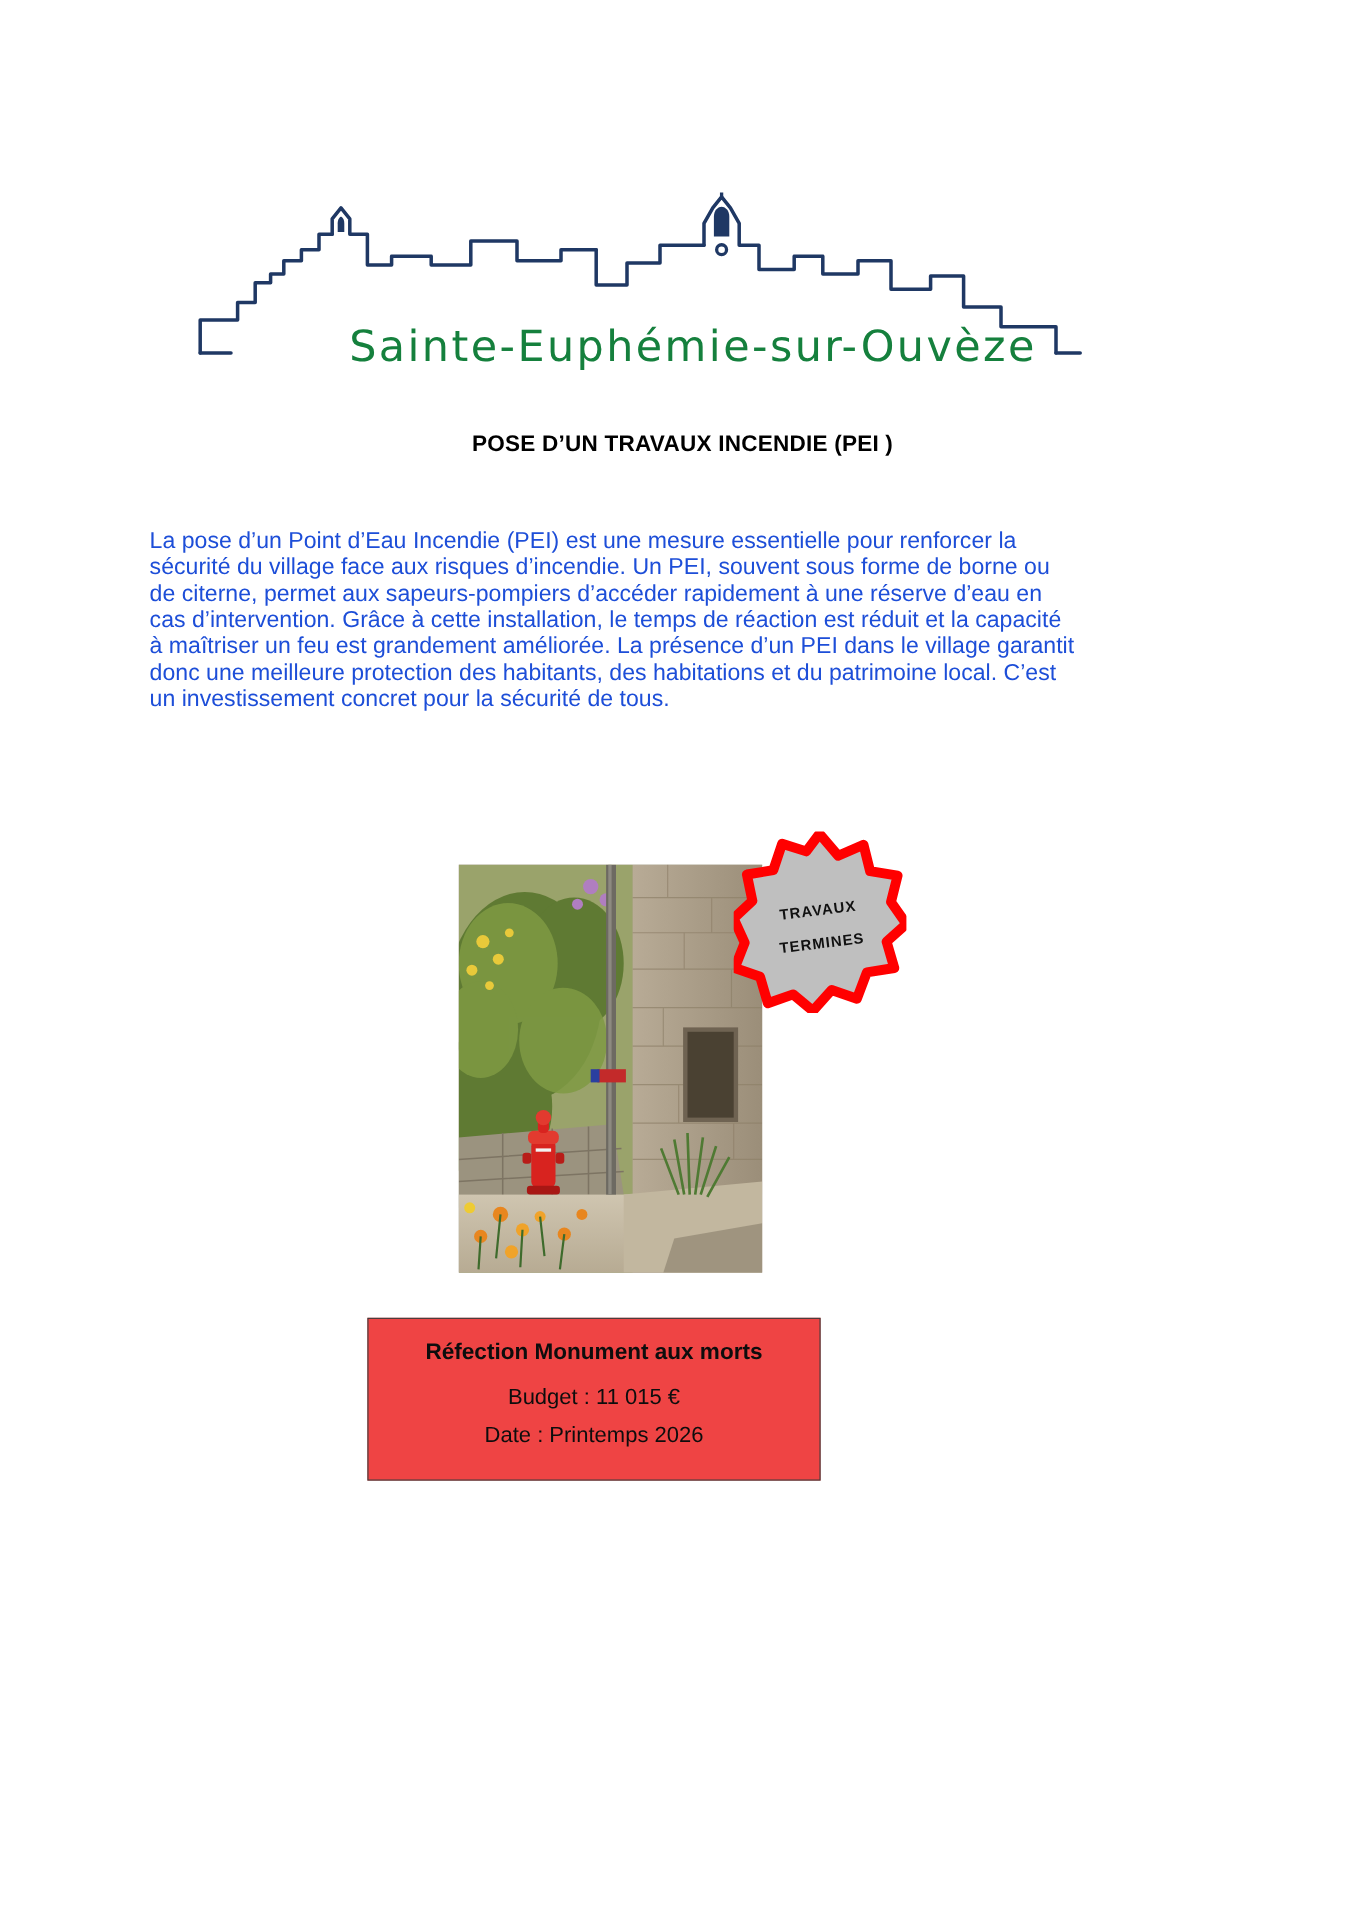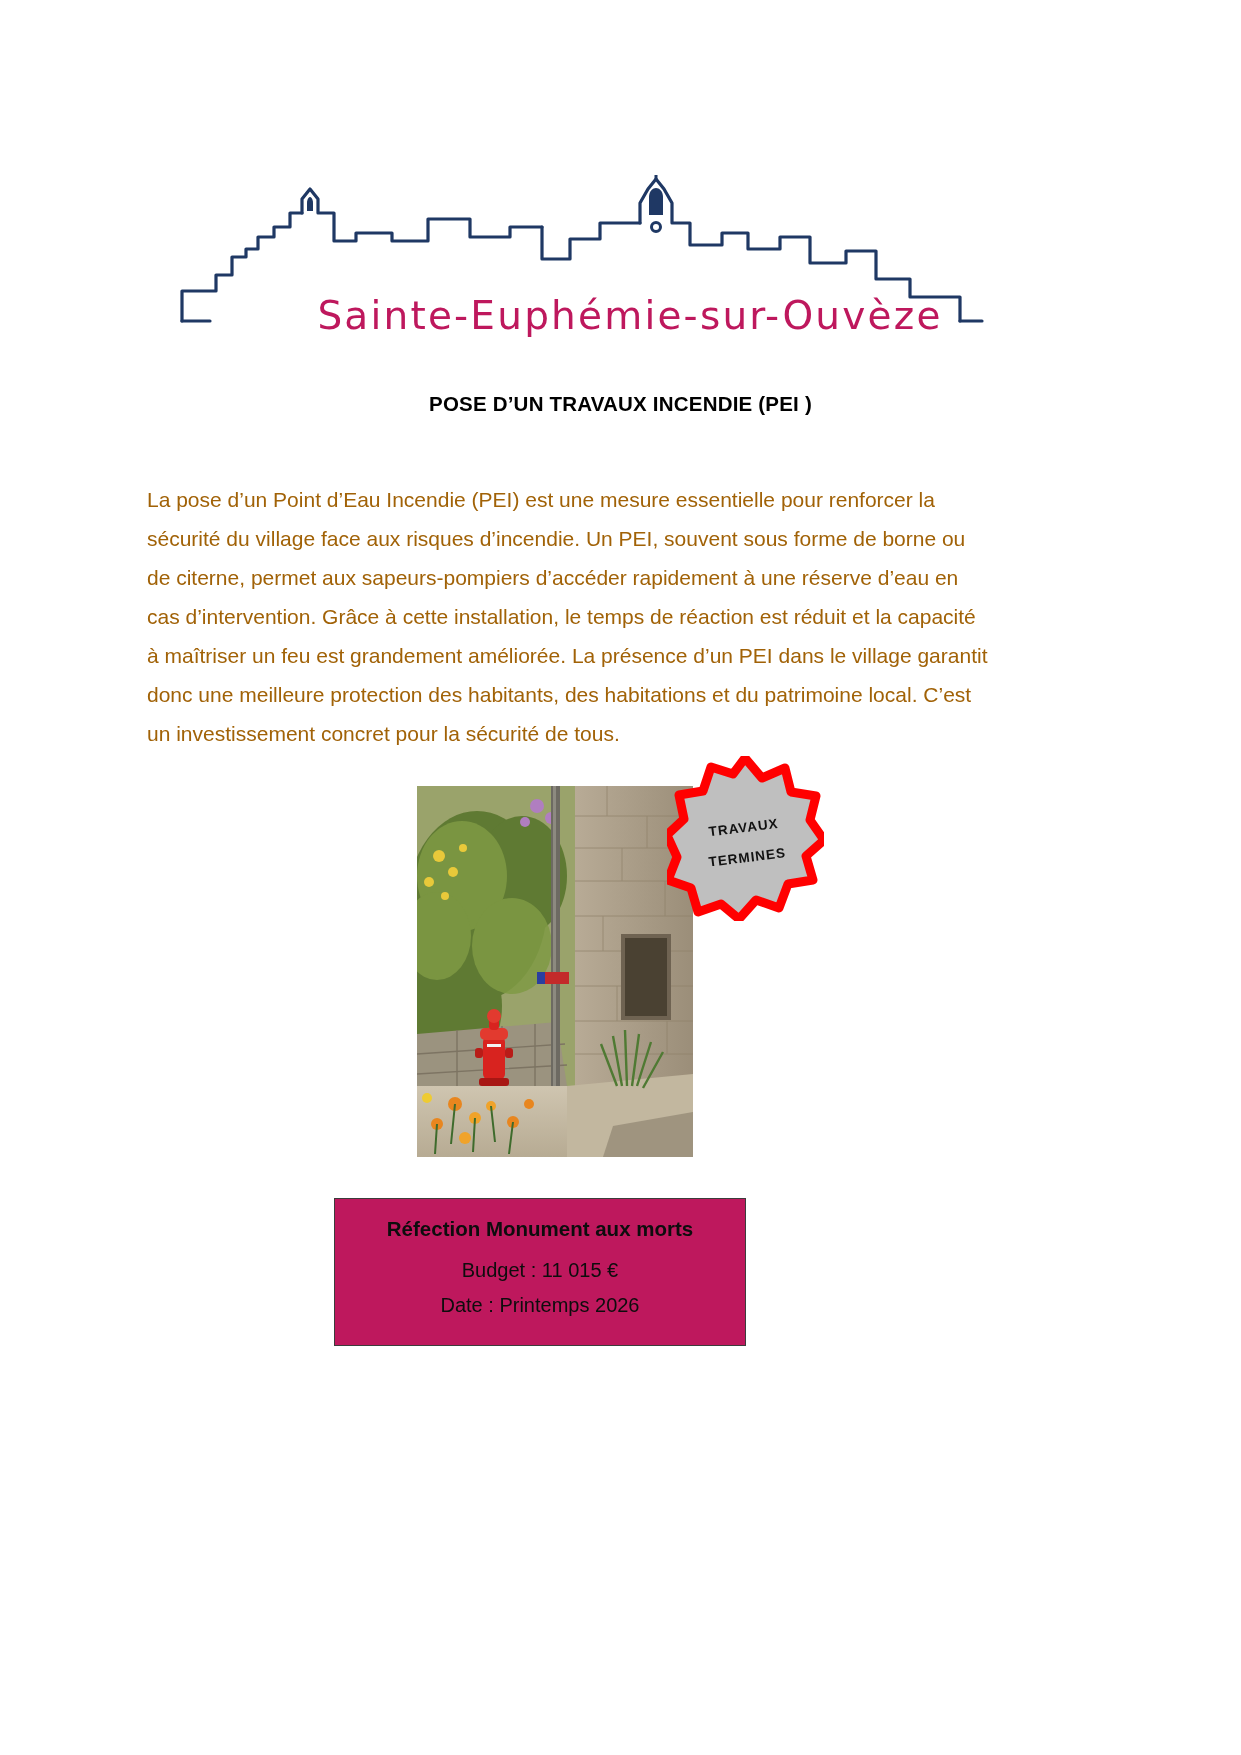--- a/index.html
+++ b/index.html
@@ -38,46 +38,46 @@
   }
   .logo-text {
     position: absolute;
     left: 0;
     top: 118px;
     width: 920px;
     text-align: center;
     font-family: "DejaVu Sans", sans-serif;
     font-size: 39px;
     letter-spacing: 2.2px;
-    color: #be185d;
+    color: #15803d;
   }
 
   
   .doc-title {
     position: absolute;
     left: 0;
     top: 392px;
     width: 1241px;
     text-align: center;
     font-size: 20.5px;
     font-weight: bold;
     letter-spacing: 0.2px;
     color: #000000;
   }
 
   
   .body-text {
     position: absolute;
-    left: 147px;
+    left: 136px;
     top: 480px;
     width: 845px;
     font-size: 21px;
-    line-height: 39px;
+    line-height: 24px;
     text-align: left;
-    color: #a16207;
+    color: #1d4ed8;
   }
 
   
   .photo {
     position: absolute;
     left: 417px;
     top: 786px;
     width: 276px;
     height: 371px;
     overflow: hidden;
@@ -110,21 +110,21 @@
   .badge-label span { display: block; }
 
   
   .info-box {
     position: absolute;
     left: 334px;
     top: 1198px;
     width: 412px;
     height: 148px;
     border: 1.5px solid #3c3c3c;
-    background: #be185d;
+    background: #ef4444;
     box-sizing: border-box;
     padding-top: 18px;
   }
   .info-title {
     text-align: center;
     font-size: 20.5px;
     font-weight: bold;
     color: #0d0d0d;
     margin-bottom: 18px;
   }

